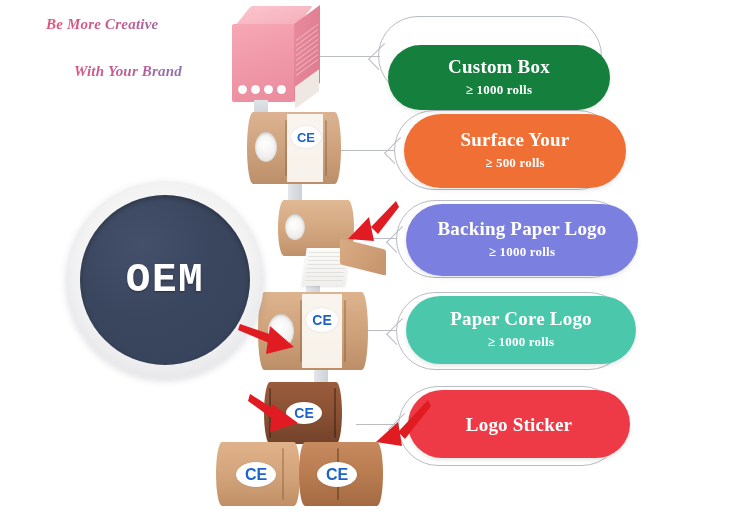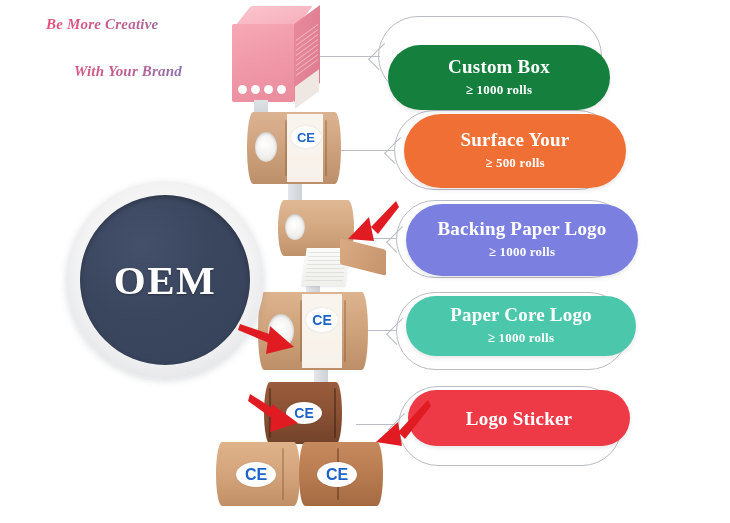--- a/index.html
+++ b/index.html
@@ -31,21 +31,21 @@
     background:radial-gradient(circle at 50% 45%, #fdfdfd 0%, #f3f3f4 58%, #e4e5e7 78%, #f7f7f8 100%);
     box-shadow:0 2px 7px rgba(90,95,110,.20);
   }
   .oem-inner{
     position:absolute;left:14px;top:14px;width:170px;height:170px;border-radius:50%;
     background:radial-gradient(circle at 36% 30%, #44506a 0%, #3a465e 45%, #2e3a50 100%);
     display:flex;align-items:center;justify-content:center;
     box-shadow:inset 0 2px 5px rgba(0,0,0,.28);
   }
   .oem-inner .oem-txt{
-    color:#ffffff;font-family:Liberation Serif, serif;font-weight:bold;
+    color:#ffffff;font-family:Liberation Mono, monospace;font-weight:bold;
     font-size:41px;letter-spacing:1.5px;text-shadow:0 1px 2px rgba(0,0,0,.35);
   }
 
   
   .conn{position:absolute;height:1px;background:#b9bcc4;z-index:12;}
 
   
   .pill{
     position:absolute;z-index:25;border-radius:999px;
     display:flex;flex-direction:column;align-items:center;justify-content:center;
@@ -164,28 +164,28 @@
 
   <div class="pill-ghost" style="left:396px;top:200px;width:232px;height:76px;"></div>
   <div class="notch" style="left:392px;top:228px;"></div>
   <div class="pill" id="pill2" style="left: 406px; top: 204px; width: 232px; height: 72px; background: rgb(123, 127, 224);">
     <div class="l1">Backing Paper Logo</div>
     <div class="l2">≥ 1000 rolls</div>
   </div>
 
   <div class="pill-ghost" style="left:396px;top:292px;width:230px;height:76px;"></div>
   <div class="notch" style="left:392px;top:320px;"></div>
-  <div class="pill" id="pill3" style="left: 406px; top: 296px; width: 230px; height: 60px; background: rgb(75, 200, 172);">
+  <div class="pill" id="pill3" style="left: 406px; top: 296px; width: 230px; height: 68px; background: rgb(75, 200, 172);">
     <div class="l1">Paper Core Logo</div>
     <div class="l2">≥ 1000 rolls</div>
   </div>
 
   <div class="pill-ghost" style="left:398px;top:386px;width:222px;height:78px;"></div>
   <div class="notch" style="left:394px;top:415px;"></div>
-  <div class="pill" id="pill4" style="left: 408px; top: 390px; width: 222px; height: 56px; background: rgb(238, 58, 70);">
+  <div class="pill" id="pill4" style="left: 408px; top: 390px; width: 222px; height: 68px; background: rgb(238, 58, 70);">
     <div class="l1">Logo Sticker</div>
   </div>
 
   <div class="oem-wrap">
     <div class="oem-inner" style="background: radial-gradient(circle at 36% 30%, rgb(68, 80, 106) 0%, rgb(58, 70, 94) 45%, rgb(54, 66, 90) 100%);">
       <span class="oem-txt">OEM</span>
     </div>
   </div>
 
   <div class="prod" style="left:232px;top:6px;width:100px;height:118px;">

